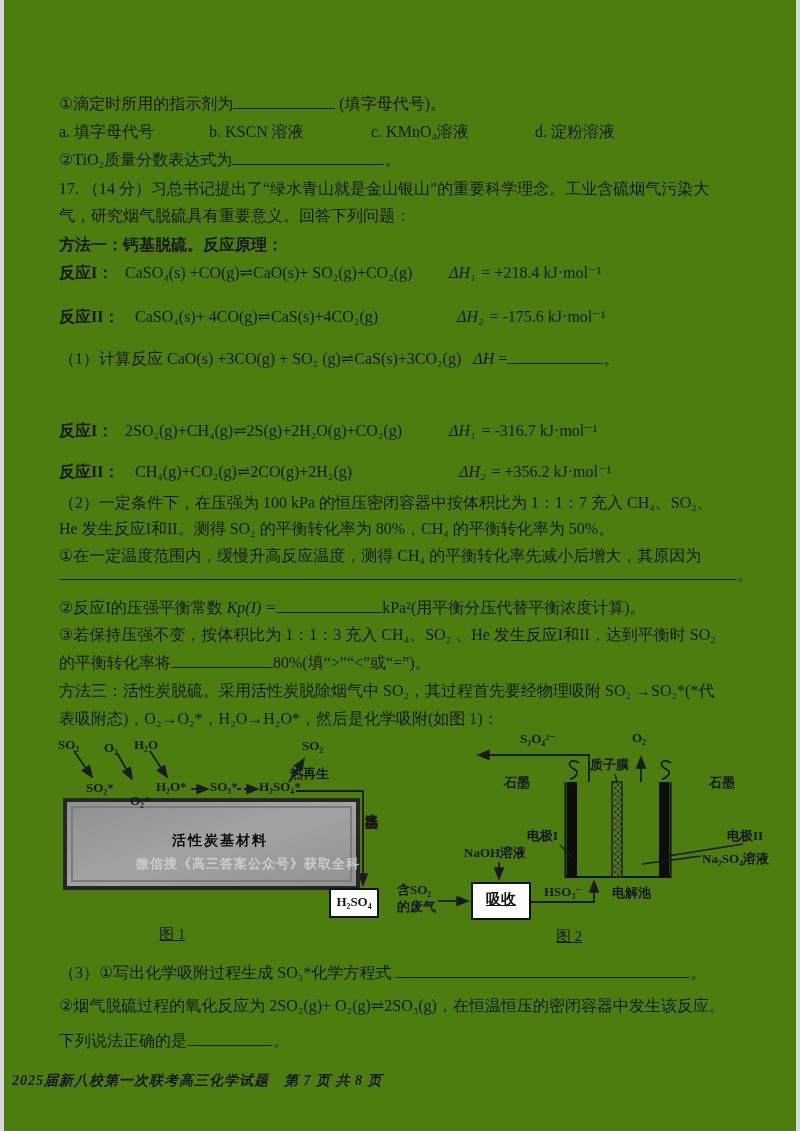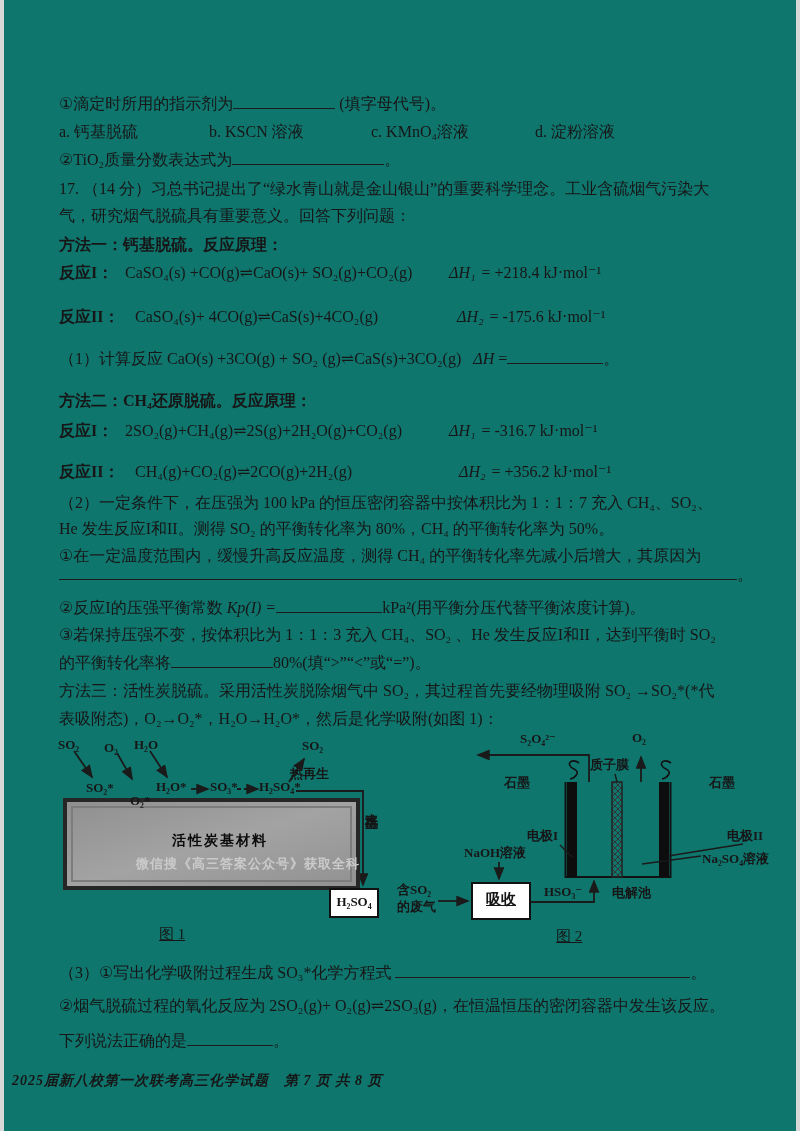--- a/index.html
+++ b/index.html
@@ -1,18 +1,18 @@
 <!DOCTYPE html>
 <html><head>
 <meta charset="utf-8">
 <style>
   html,body{margin:0;padding:0;background:#d8d8d8;}
   .page{
     position:relative;width:792px;height:1131px;margin:0 auto;
-    background:#0f766e;color:#161616;overflow:hidden;
+    background:#4d7c0f;color:#161616;overflow:hidden;
     font-family:"Liberation Serif","DejaVu Serif","DejaVu Sans",serif;
     font-size:16px;
   }
   .t{position:absolute;left:55px;line-height:21px;white-space:nowrap;margin:0;}
   .bl{display:inline-block;border-bottom:1.6px solid #1b1b1b;height:14px;vertical-align:baseline;}
   .it{font-style:italic;}
   .rlabel{display:inline-block;width:66px;font-weight:bold;}
   .dh{position:absolute;top:0;}
   .dh .it{margin-right:6px;}
   .fig{position:absolute;}
@@ -27,21 +27,21 @@
     font-size:14px;font-weight:bold;font-style:italic;letter-spacing:1px;margin:8px;}
 </style>
 </head>
 <body>
 
 <div class="page">
 
   <p class="t" style="top:93px"><span>①滴定时所用的指示剂为</span><span class="bl" style="width:102px"></span><span> (填字母代号)。</span></p>
 
   <p class="t" style="top:121px;width:700px">
-    <span style="position:absolute;left:0">a. 钙基脱硫</span>
+    <span style="position:absolute;left:0">a. 填字母代号</span>
     <span style="position:absolute;left:150px">b. KSCN 溶液</span>
     <span style="position:absolute;left:312px">c. KMnO₄溶液</span>
     <span style="position:absolute;left:476px">d. 淀粉溶液</span>
   </p>
 
   <p class="t" style="top:149px"><span>②TiO₂质量分数表达式为</span><span class="bl" style="width:152px"></span><span>。</span></p>
 
   <p class="t" style="top:178px">17. （14 分）习总书记提出了“绿水青山就是金山银山”的重要科学理念。工业含硫烟气污染大</p>
   <p class="t" style="top:205px">气，研究烟气脱硫具有重要意义。回答下列问题：</p>
 
@@ -52,21 +52,20 @@
     <span class="dh" style="left:390px"><span class="it">ΔH₁</span><span>= +218.4 kJ·mol⁻¹</span></span>
   </p>
 
   <p class="t" style="top:306px;width:700px">
     <span class="rlabel">反应II：</span><span style="margin-left:10px">CaSO₄(s)+ 4CO(g)⇌CaS(s)+4CO₂(g)</span>
     <span class="dh" style="left:398px"><span class="it">ΔH₂</span><span>= -175.6 kJ·mol⁻¹</span></span>
   </p>
 
   <p class="t" style="top:348px"><span>（1）计算反应 </span><span>CaO(s) +3CO(g) + SO₂ (g)⇌CaS(s)+3CO₂(g)</span><span class="it" style="margin-left:12px">ΔH</span><span> =</span><span class="bl" style="width:96px"></span><span>。</span></p>
 
-  <p class="t" style="top:390px;font-weight:bold">方法二：CH₄还原脱硫。反应原理：</p>
 
   <p class="t" style="top:420px;width:700px">
     <span class="rlabel">反应I：</span><span>2SO₂(g)+CH₄(g)⇌2S(g)+2H₂O(g)+CO₂(g)</span>
     <span class="dh" style="left:390px"><span class="it">ΔH₁</span><span>= -316.7 kJ·mol⁻¹</span></span>
   </p>
 
   <p class="t" style="top:461px;width:700px">
     <span class="rlabel">反应II：</span><span style="margin-left:10px">CH₄(g)+CO₂(g)⇌2CO(g)+2H₂(g)</span>
     <span class="dh" style="left:400px"><span class="it">ΔH₂</span><span>= +356.2 kJ·mol⁻¹</span></span>
   </p>

